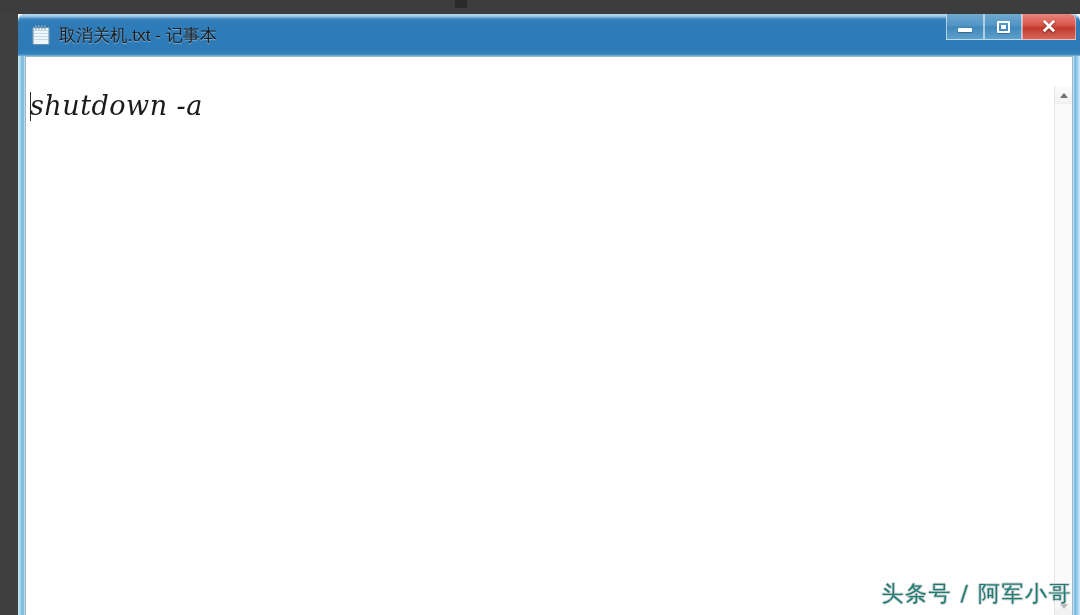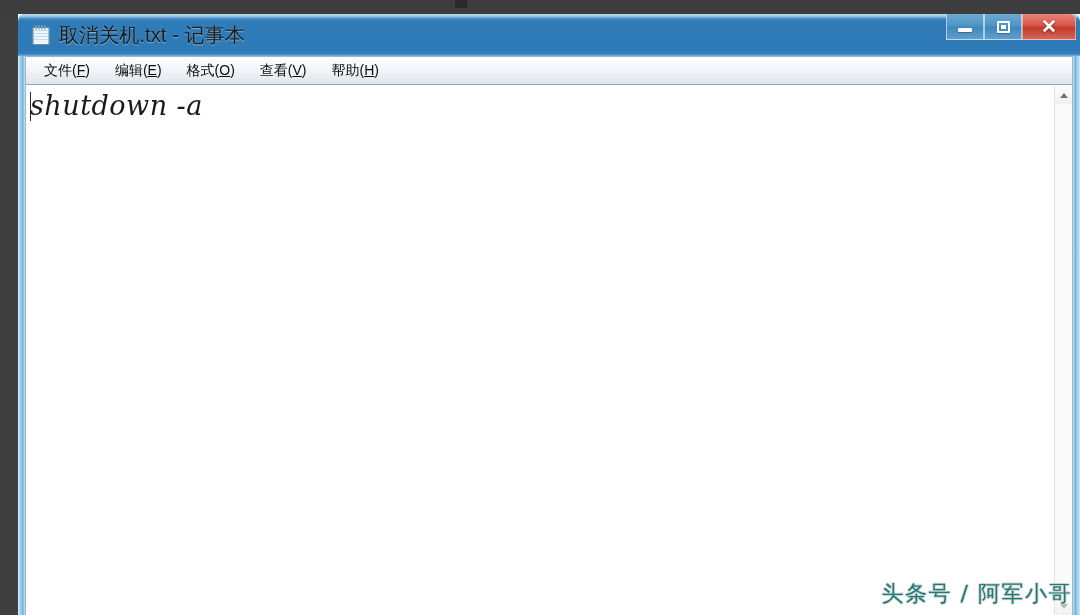--- a/index.html
+++ b/index.html
@@ -98,21 +98,21 @@
   }
   #notepad-icon {
     width: 18px;
     height: 20px;
     margin-left: 14px;
     margin-right: 9px;
     position: relative;
     flex: none;
   }
   #title-text {
-    font-size: 20px;
+    font-size: 17px;
     color: #1b1b1b;
     letter-spacing: 0.1px;
     white-space: nowrap;
     text-shadow: 0 1px 1px rgba(255,255,255,0.45);
   }
 
   
   #window-controls {
     position: absolute;
     right: 4px;
@@ -358,27 +358,20 @@
           <div class="glyph-max"></div>
         </div>
         <div class="win-btn close">
           <span class="glyph-close">✕</span>
         </div>
       </div>
     </div>
 
     <div id="client-area">
 
-      <div id="menu-bar">
-        <div class="menu-item"><span>文件</span>(<u>F</u>)</div>
-        <div class="menu-item"><span>编辑</span>(<u>E</u>)</div>
-        <div class="menu-item"><span>格式</span>(<u>O</u>)</div>
-        <div class="menu-item"><span>查看</span>(<u>V</u>)</div>
-        <div class="menu-item"><span>帮助</span>(<u>H</u>)</div>
-      </div>
 
       <div id="text-area">
         <div id="text-caret"></div>
         <div id="text-content">shutdown -a</div>
       </div>
 
       <div id="v-scrollbar">
         <div id="scroll-up-button">
           <div class="arrow-up"></div>
         </div>

